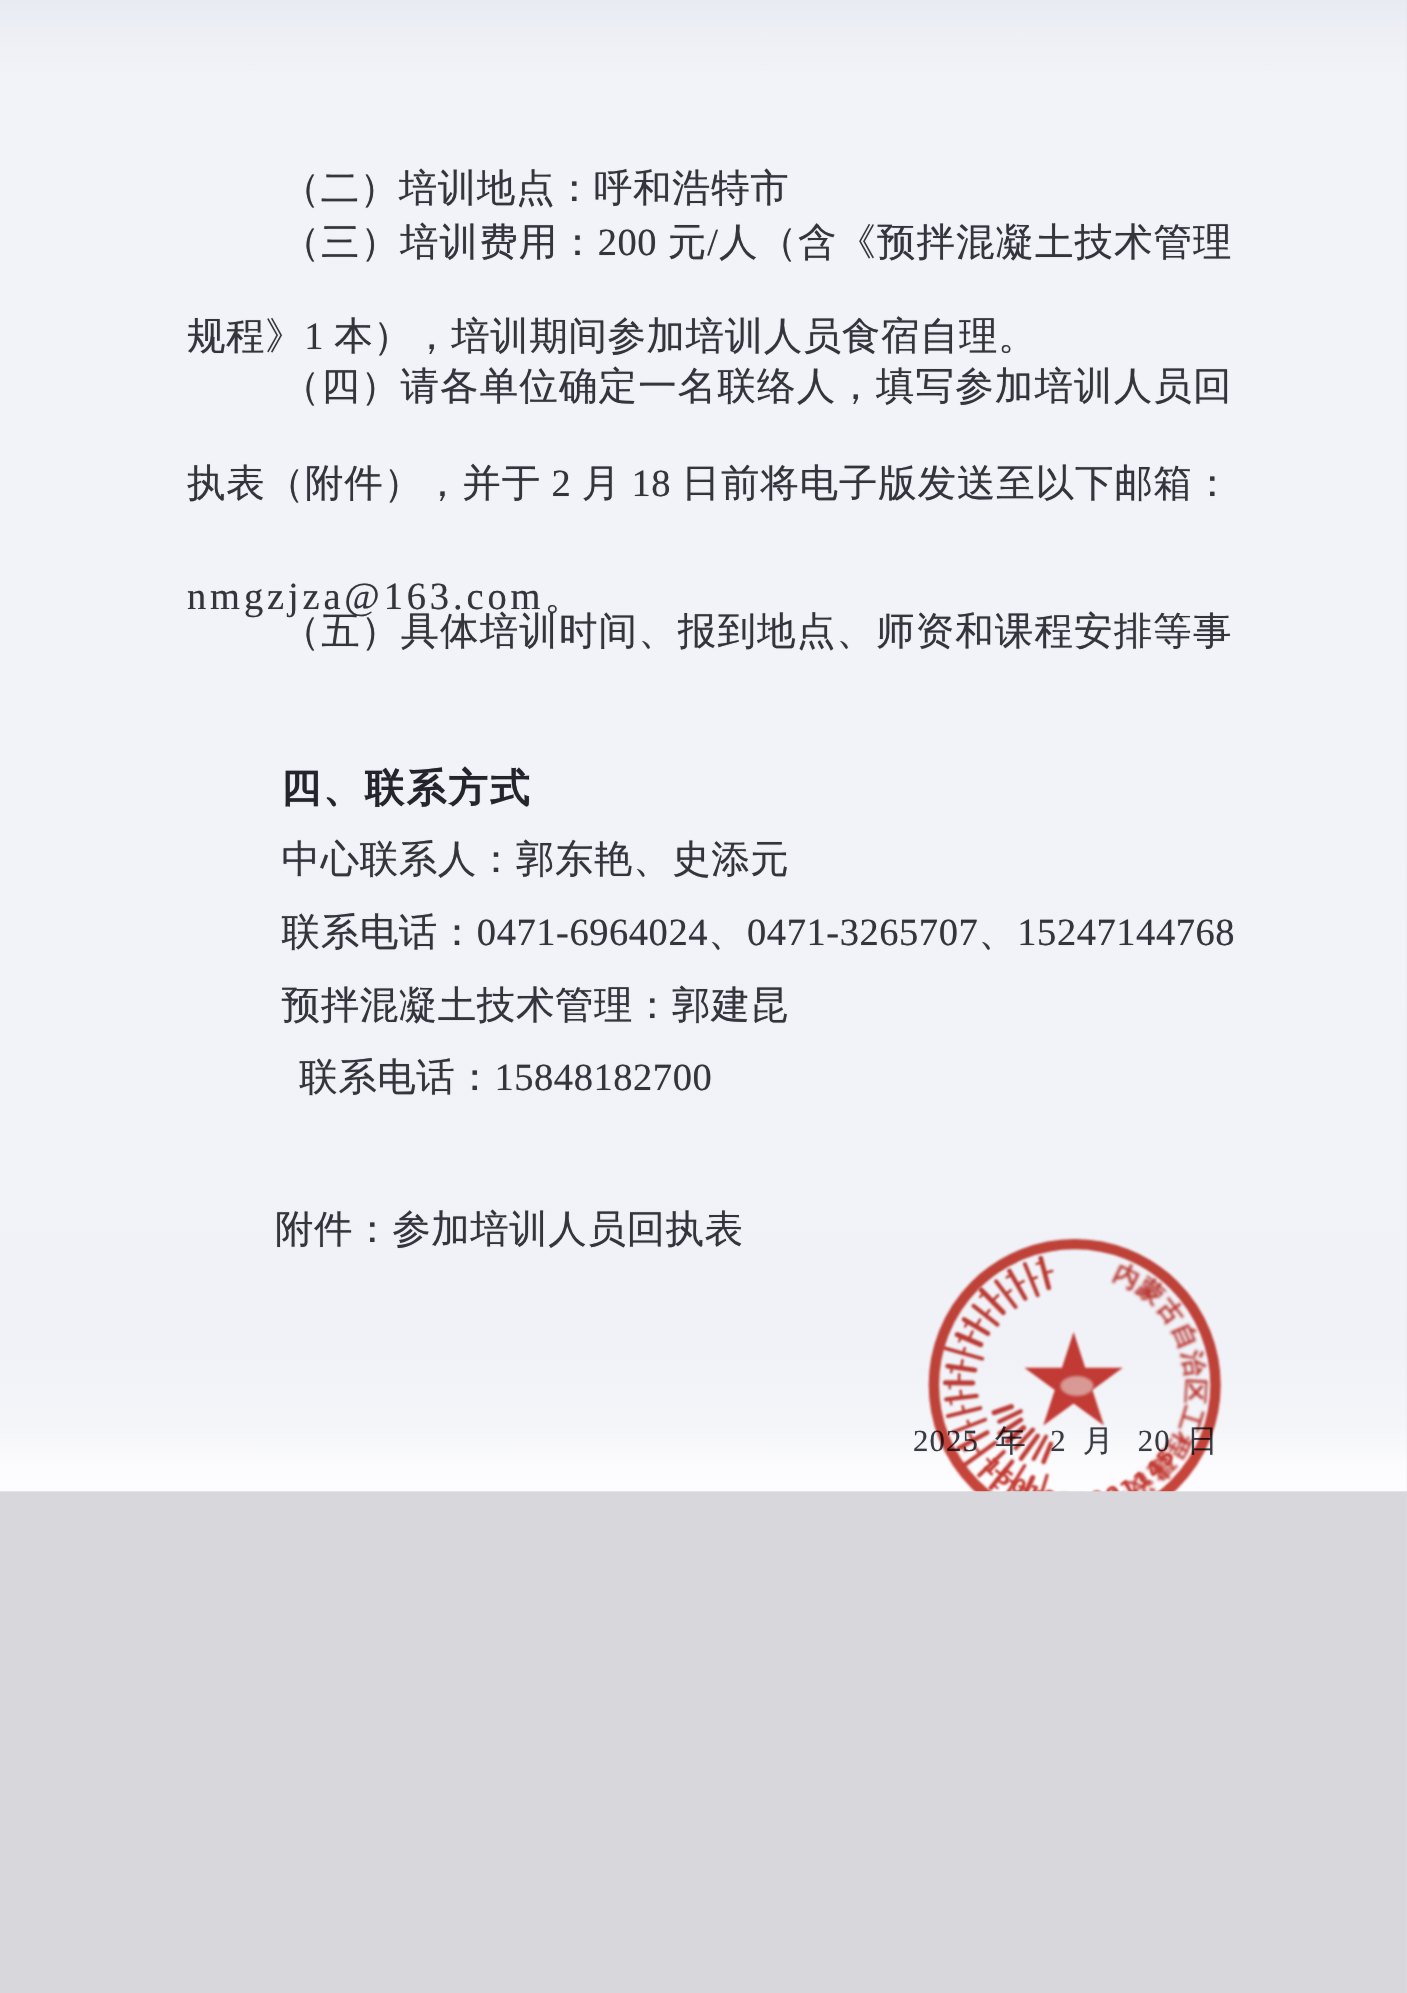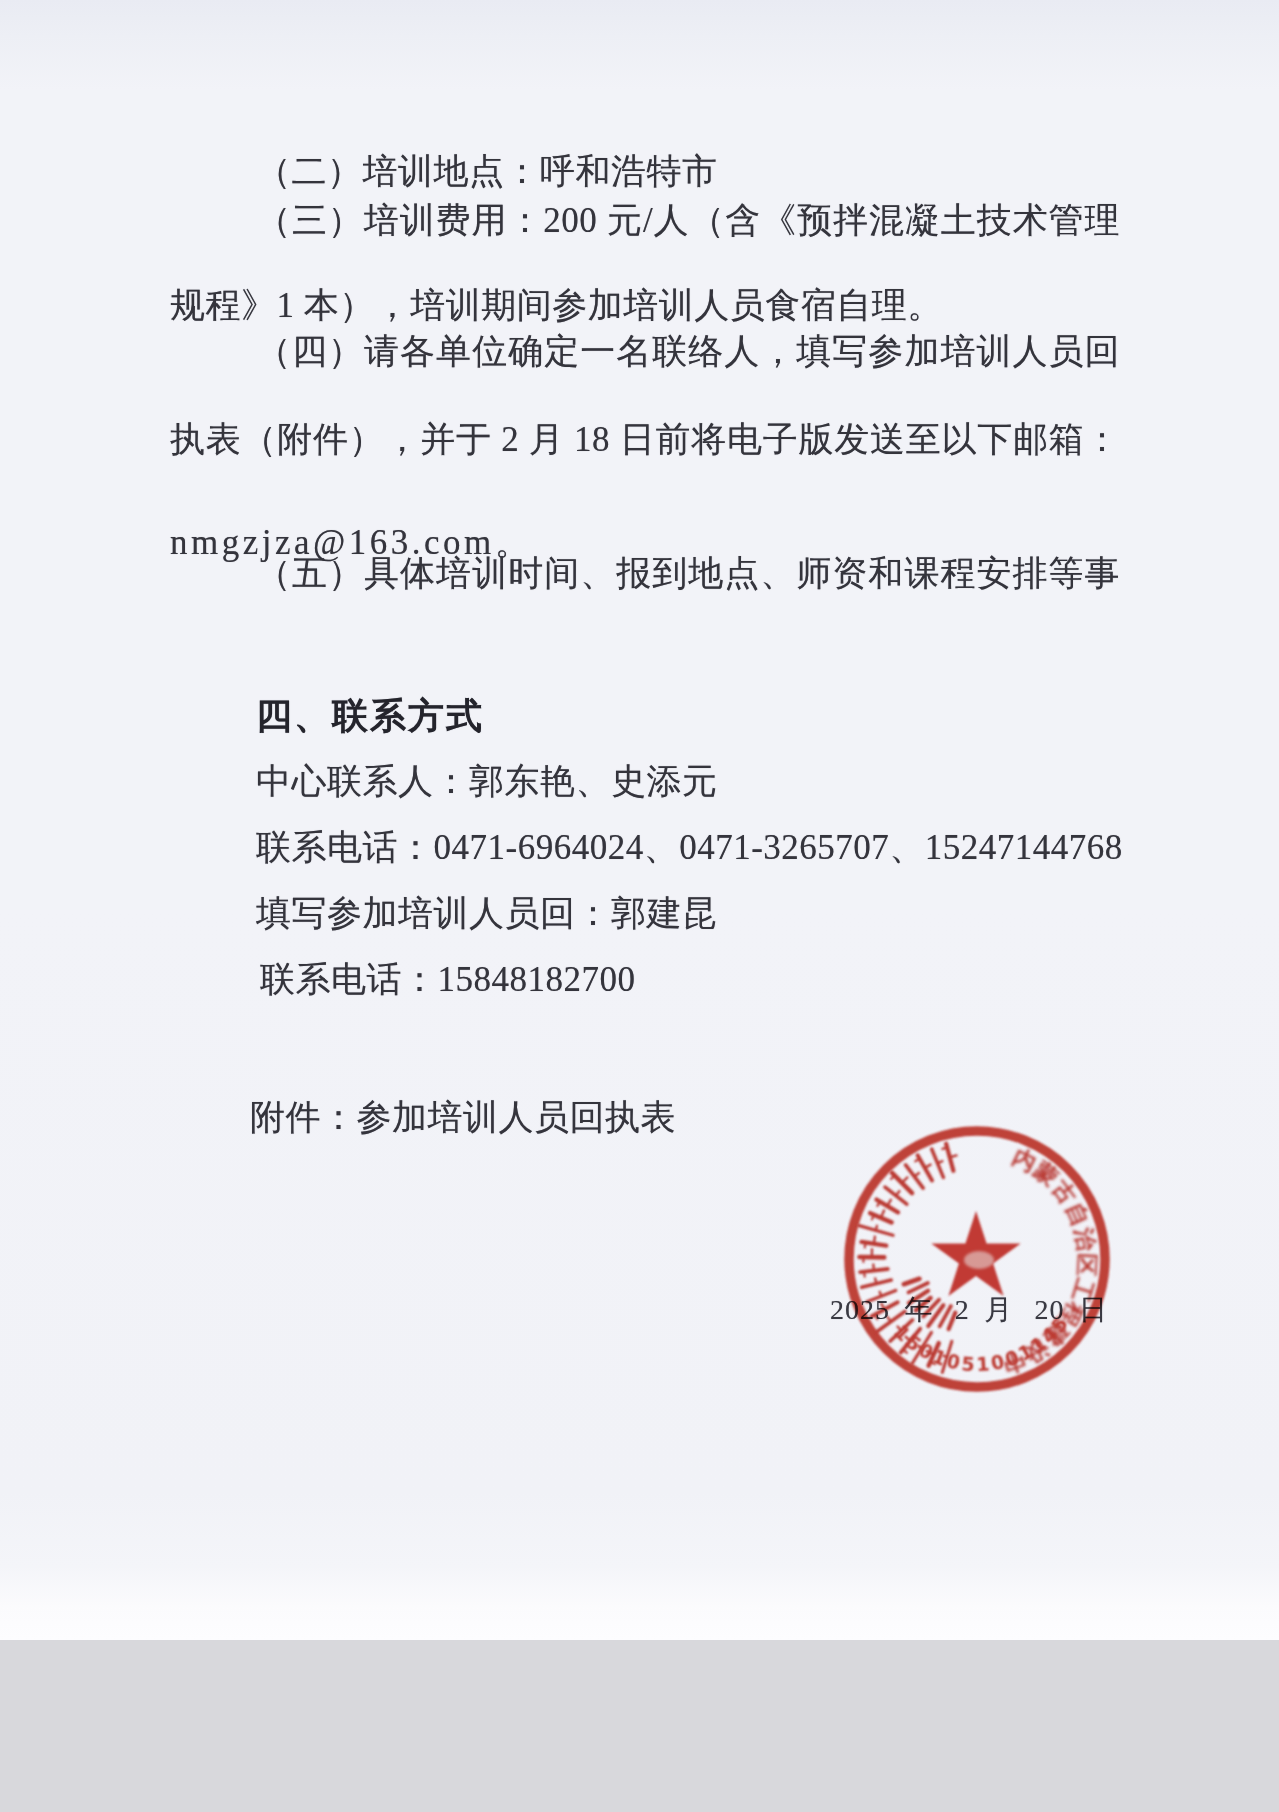--- a/index.html
+++ b/index.html
@@ -1,18 +1,18 @@
 <!DOCTYPE html>
 <html><head>
 <meta charset="utf-8">
 <style>
   html,body{margin:0;padding:0;background:#d8d8dc;}
   .page{
     position:relative;
-    width:1279px;height:1640px;
+    width:1279px;height:1356px;
     margin:0 auto;
     overflow:hidden;
     background:linear-gradient(180deg,
       #e9ebf3 0%, #edeff5 2.2%, #f2f3f8 5.5%,
       #f2f3f8 55%, #f1f2f7 91%,
       #f4f5f9 95.5%, #fbfbfd 98%, #fdfdff 100%);
     font-family:"Liberation Serif","DejaVu Serif",serif;
   }
   .doc-line{
     position:absolute;
@@ -33,21 +33,21 @@
   .l3{top:280px;left:170px;}
   .l4{top:326px;left:256px;width:864px;}
   .l5{top:414px;left:170px;width:950px;}
   .l6{top:481px;left:170px;letter-spacing:3.5px;margin-top:36px;}
   .l7{top:548px;left:256px;width:864px;}
   .l8{top:615px;left:170px;}
   .l9{top:690px;left:256px;font-weight:700;font-size:36px;color:#24242c;letter-spacing:2px;}
   .l10{top:756px;left:256px;}
   .l11{top:822px;left:256px;}
   .l12{top:888px;left:256px;}
-  .l13{top:954px;left:260px;}
+  .l13{top:954px;left:272px;}
   .l14{top:1092px;left:250px;}
   .seal{
     position:absolute;
     left:827px;top:1109px;
     width:300px;height:300px;
     mix-blend-mode:multiply;
     opacity:.95;
   }
   .date-line{
     position:absolute;
@@ -70,21 +70,21 @@
   <div class="doc-line l1">（二）培训地点：呼和浩特市</div>
   <div class="doc-line l2 jline">（三）培训费用：200 元/人（含《预拌混凝土技术管理</div>
   <div class="doc-line l3">规程》1 本），培训期间参加培训人员食宿自理。</div>
   <div class="doc-line l4 jline">（四）请各单位确定一名联络人，填写参加培训人员回</div>
   <div class="doc-line l5 jline">执表（附件），并于 2 月 18 日前将电子版发送至以下邮箱：</div>
   <div class="doc-line l6">nmgzjza@163.com。</div>
   <div class="doc-line l7 jline">（五）具体培训时间、报到地点、师资和课程安排等事</div>
   <div class="doc-line l9">四、联系方式</div>
   <div class="doc-line l10">中心联系人：郭东艳、史添元</div>
   <div class="doc-line l11">联系电话：0471-6964024、0471-3265707、15247144768</div>
-  <div class="doc-line l12">填写参加培训人员回：郭建昆</div>
+  <div class="doc-line l12">预拌混凝土技术管理：郭建昆</div>
   <div class="doc-line l13">联系电话：15848182700</div>
   <div class="doc-line l14">附件：参加培训人员回执表</div>
 
   <svg class="seal" viewBox="0 0 300 300" xmlns="http://www.w3.org/2000/svg">
     <defs>
       <filter id="b1" x="-20%" y="-20%" width="140%" height="140%">
           <feGaussianBlur stdDeviation="0.8"></feGaussianBlur>
         </filter>
       <filter id="b2" x="-20%" y="-20%" width="140%" height="140%">
           <feGaussianBlur stdDeviation="1.6"></feGaussianBlur>

